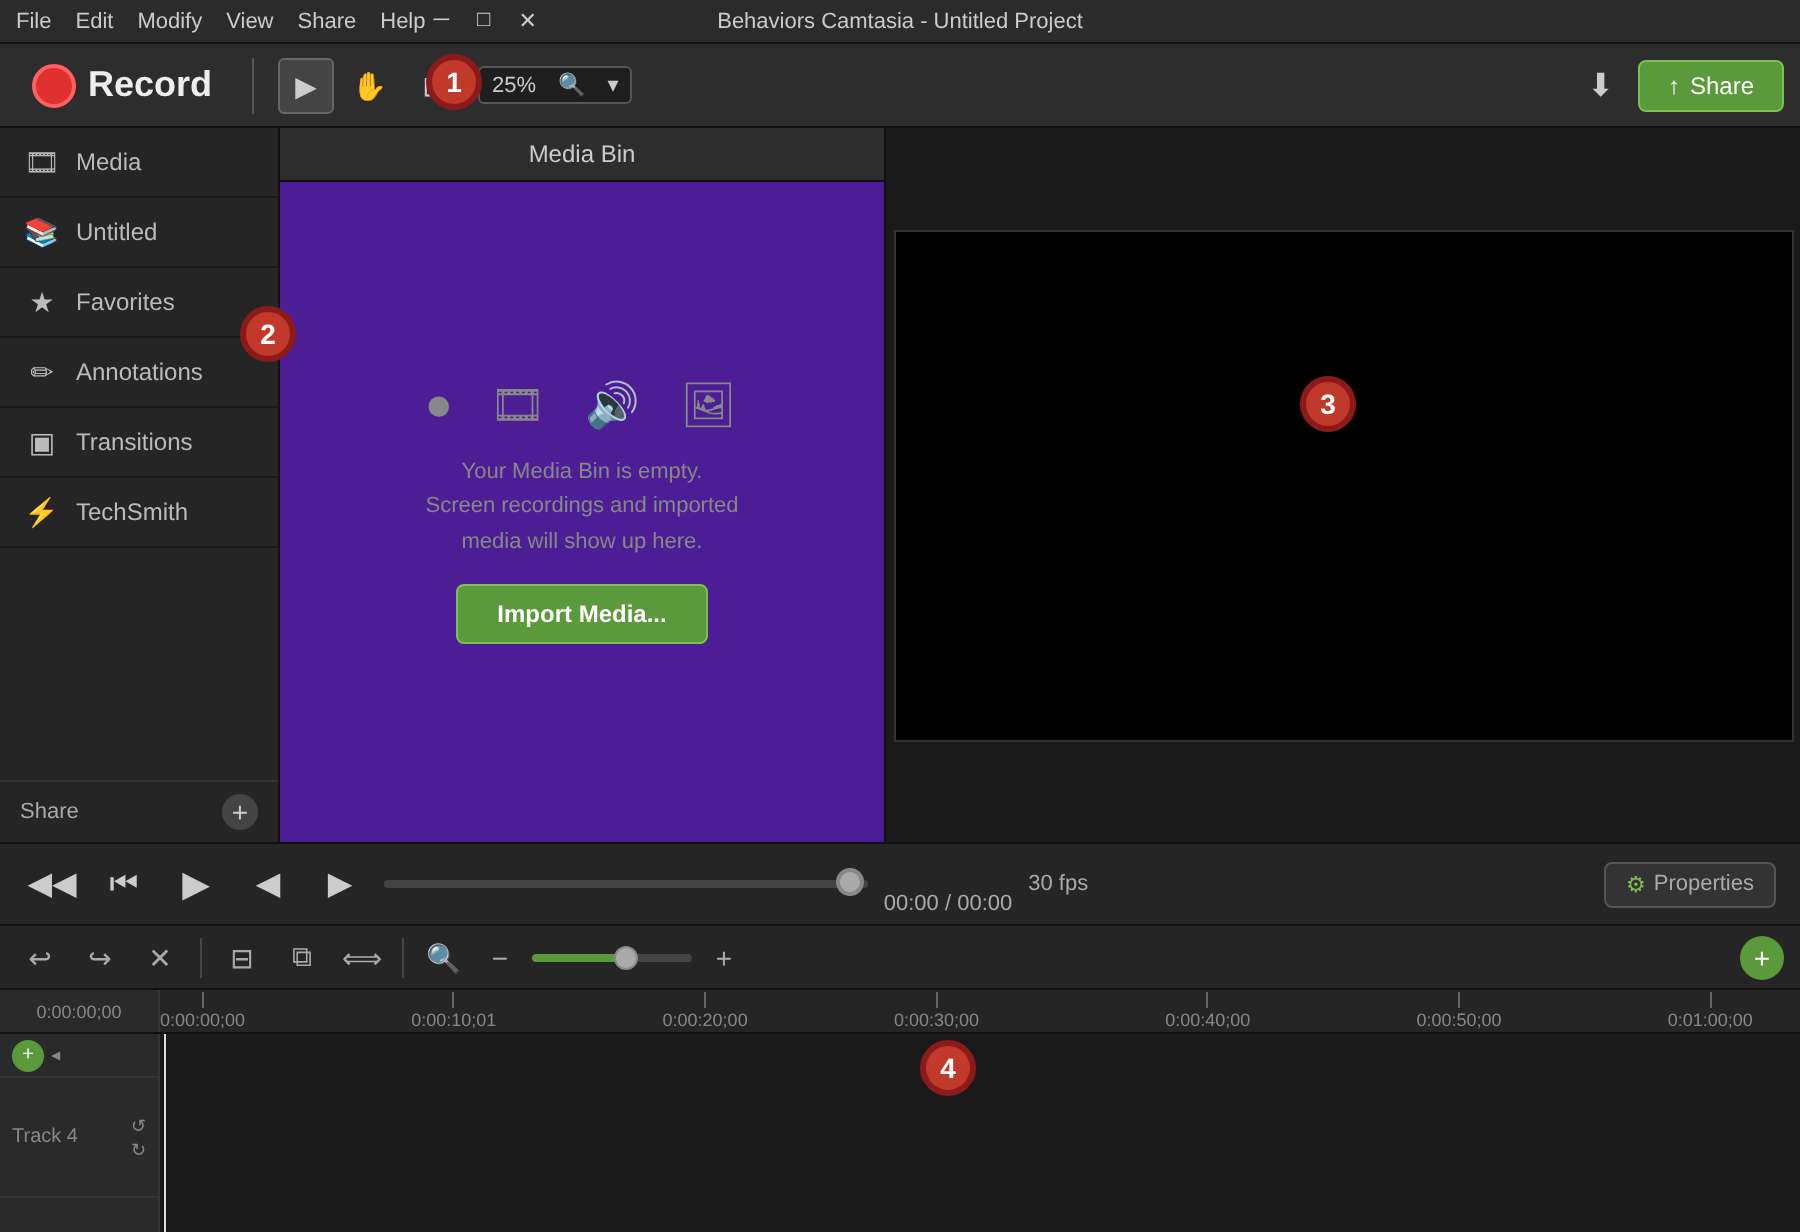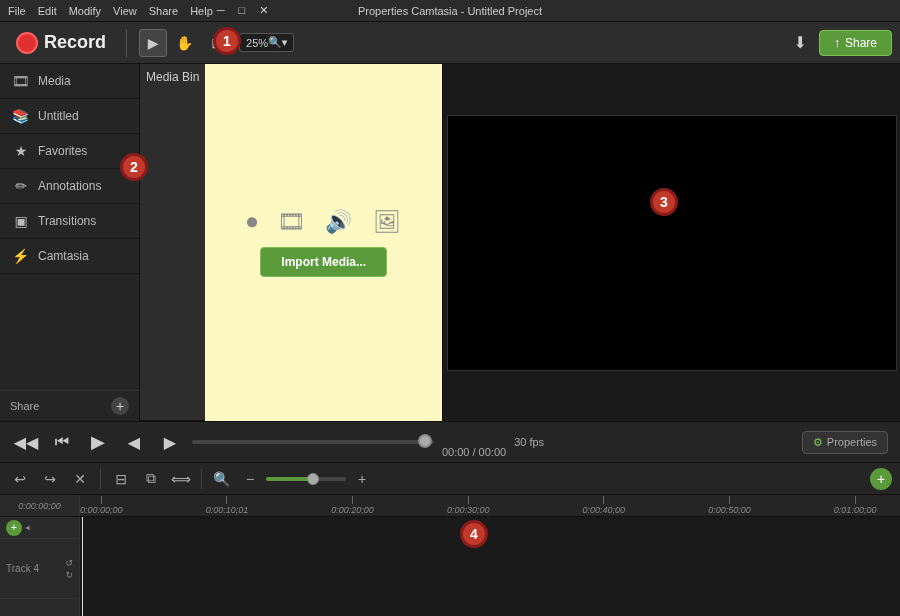--- a/index.html
+++ b/index.html
@@ -14,38 +14,38 @@
     .title-bar-controls span { font-size: 11px; color: #ccc; cursor: pointer; padding: 0 4px; }
 
     
     .toolbar { background: #2d2d2d; height: 42px; display: flex; align-items: center; padding: 0 8px; gap: 8px; border-bottom: 1px solid #111; }
     .record-btn { display: flex; align-items: center; gap: 6px; background: none; border: none; color: #eee; font-size: 18px; font-weight: bold; cursor: pointer; padding: 4px 8px; }
     .record-btn .red-circle { width: 22px; height: 22px; border-radius: 50%; background: #e03030; border: 2px solid #ff6060; display: flex; align-items: center; justify-content: center; }
     .toolbar-sep { width: 1px; height: 28px; background: #555; margin: 0 4px; }
     .toolbar-tools { display: flex; gap: 4px; }
     .tool-btn { background: none; border: 1px solid transparent; border-radius: 3px; color: #ccc; width: 28px; height: 28px; display: flex; align-items: center; justify-content: center; cursor: pointer; font-size: 14px; }
     .tool-btn:hover, .tool-btn.active { background: #444; border-color: #666; }
-    .zoom-control { display: flex; align-items: center; gap: 0; background: #1e1e1e; border: 1px solid #555; border-radius: 3px; padding: 2px 6px; font-size: 11px; color: #ccc; cursor: pointer; }
+    .zoom-control { display: flex; align-items: center; gap: 11px; background: #1e1e1e; border: 1px solid #555; border-radius: 3px; padding: 2px 6px; font-size: 11px; color: #ccc; cursor: pointer; }
     .spacer { flex: 1; }
     .download-btn { background: none; border: none; color: #ccc; cursor: pointer; font-size: 16px; padding: 4px; }
     .share-btn { background: #5a9a3a; border: 1px solid #7bc050; border-radius: 4px; color: #fff; padding: 5px 14px; font-size: 12px; cursor: pointer; display: flex; align-items: center; gap: 5px; }
 
     
     .main-area { display: flex; height: calc(616px - 22px - 42px - 195px); }
 
     
     .sidebar { width: 140px; background: #252525; border-right: 1px solid #111; display: flex; flex-direction: column; }
     .sidebar-item { display: flex; align-items: center; gap: 8px; padding: 9px 12px; cursor: pointer; color: #bbb; font-size: 12px; border-bottom: 1px solid #1a1a1a; }
     .sidebar-item .si-icon { font-size: 14px; width: 18px; text-align: center; }
     .sidebar-more { display: flex; align-items: center; justify-content: space-between; padding: 6px 10px; margin-top: auto; cursor: pointer; border-top: 1px solid #333; }
     .sidebar-more span { color: #aaa; font-size: 11px; }
     .add-btn { width: 18px; height: 18px; border-radius: 50%; background: #444; color: #ccc; display: flex; align-items: center; justify-content: center; font-size: 14px; cursor: pointer; }
 
     
-    .content-panel { flex: 1; background: #fef9c3; display: flex; flex-direction: row; }
+    .content-panel { flex: 1; background: #4c1d95; display: flex; flex-direction: column; }
     .panel-title { text-align: center; padding: 6px; font-size: 12px; color: #ccc; background: #2d2d2d; border-bottom: 1px solid #111; }
     .media-bin-body { flex: 1; display: flex; flex-direction: column; align-items: center; justify-content: center; gap: 12px; padding: 16px; }
     .media-bin-icons { display: flex; gap: 20px; color: #888; font-size: 22px; }
     .media-bin-text { text-align: center; color: #888; font-size: 11px; line-height: 1.6; }
     .import-btn { background: #5a9a3a; border: 1px solid #7bc050; border-radius: 4px; color: #fff; padding: 7px 20px; font-size: 12px; cursor: pointer; font-weight: bold; }
 
     
     .preview-panel { width: 458px; background: #1a1a1a; border-left: 1px solid #111; display: flex; align-items: center; justify-content: center; }
     .preview-canvas { width: 450px; height: 256px; background: #000; border: 1px solid #333; display: flex; align-items: center; justify-content: center; }
 
@@ -63,21 +63,21 @@
     
     .timeline-section { background: #1e1e1e; height: 195px; display: flex; flex-direction: column; }
     .timeline-toolbar { height: 32px; background: #252525; display: flex; align-items: center; padding: 0 8px; gap: 6px; border-bottom: 1px solid #111; }
     .tl-btn { background: none; border: none; color: #aaa; cursor: pointer; font-size: 14px; width: 24px; height: 24px; display: flex; align-items: center; justify-content: center; border-radius: 3px; }
     .tl-sep { width: 1px; height: 20px; background: #444; margin: 0 2px; }
     .zoom-slider-wrap { display: flex; align-items: center; gap: 4px; }
     .zoom-slider { -webkit-appearance: none; appearance: none; width: 80px; height: 4px; background: linear-gradient(to right, #5a9a3a 60%, #444 60%); border-radius: 2px; outline: none; cursor: pointer; }
     .zoom-slider::-webkit-slider-thumb { -webkit-appearance: none; width: 12px; height: 12px; border-radius: 50%; background: #aaa; border: 1px solid #888; }
     .tl-add-btn { width: 22px; height: 22px; border-radius: 50%; background: #5a9a3a; color: #fff; border: none; cursor: pointer; font-size: 14px; display: flex; align-items: center; justify-content: center; }
 
-    .timeline-ruler-row { display: flex; height: 22px; background: #404040; border-bottom: 1px solid #111; font-style: italic; }
+    .timeline-ruler-row { display: flex; height: 22px; background: #404040; border-bottom: 1px solid #111; }
     .track-label-col { width: 80px; background: #2a2a2a; border-right: 1px solid #333; flex-shrink: 0; display: flex; align-items: center; justify-content: center; }
     .ruler { flex: 1; background: #252525; overflow: hidden; display: flex; align-items: center; }
     .ruler-marks { display: flex; align-items: center; height: 100%; width: 100%; position: relative; }
     .ruler-mark { position: absolute; display: flex; flex-direction: column; align-items: center; }
     .ruler-tick { width: 1px; height: 8px; background: #666; }
     .ruler-label { font-size: 9px; color: #888; margin-top: 1px; white-space: nowrap; }
 
     .timeline-tracks { display: flex; flex: 1; overflow: hidden; }
     .track-labels { width: 80px; background: #2a2a2a; border-right: 1px solid #333; display: flex; flex-direction: column; }
     .track-label { display: flex; align-items: center; justify-content: space-between; padding: 4px 6px; height: 60px; border-bottom: 1px solid #333; font-size: 10px; color: #888; }
@@ -94,21 +94,21 @@
 
 <div class="title-bar">
   <div class="title-bar-menu">
     <span>File</span>
     <span>Edit</span>
     <span>Modify</span>
     <span>View</span>
     <span>Share</span>
     <span>Help</span>
   </div>
-  <div class="title-bar-title">Properties Camtasia - Untitled Project</div>
+  <div class="title-bar-title">Behaviors Camtasia - Untitled Project</div>
   <div class="title-bar-controls">
     <span>─</span>
     <span>□</span>
     <span>✕</span>
   </div>
 </div>
 
 <div class="toolbar">
   <button class="record-btn">
     <div class="red-circle"></div>
@@ -151,37 +151,38 @@
     <div class="sidebar-item">
       <span class="si-icon">✏</span>
       <span>Annotations</span>
     </div>
     <div class="sidebar-item">
       <span class="si-icon">▣</span>
       <span>Transitions</span>
     </div>
     <div class="sidebar-item">
       <span class="si-icon">⚡</span>
-      <span>Camtasia</span>
+      <span>TechSmith</span>
     </div>
     <div class="sidebar-more">
       <span>Share</span>
       <div class="add-btn">+</div>
     </div>
   </div>
 
   <div class="content-panel">
     <div class="panel-title">Media Bin</div>
     <div class="media-bin-body">
       <div class="media-bin-icons">
         <span>⏺</span>
         <span>🎞</span>
         <span>🔊</span>
         <span>🖼</span>
       </div>
+      <div class="media-bin-text">Your Media Bin is empty.<br>Screen recordings and imported<br>media will show up here.</div>
       <button class="import-btn">Import Media...</button>
     </div>
   </div>
 
   <div class="preview-panel">
     <div class="preview-canvas"></div>
   </div>
 </div>
 
 <div class="transport-bar">

